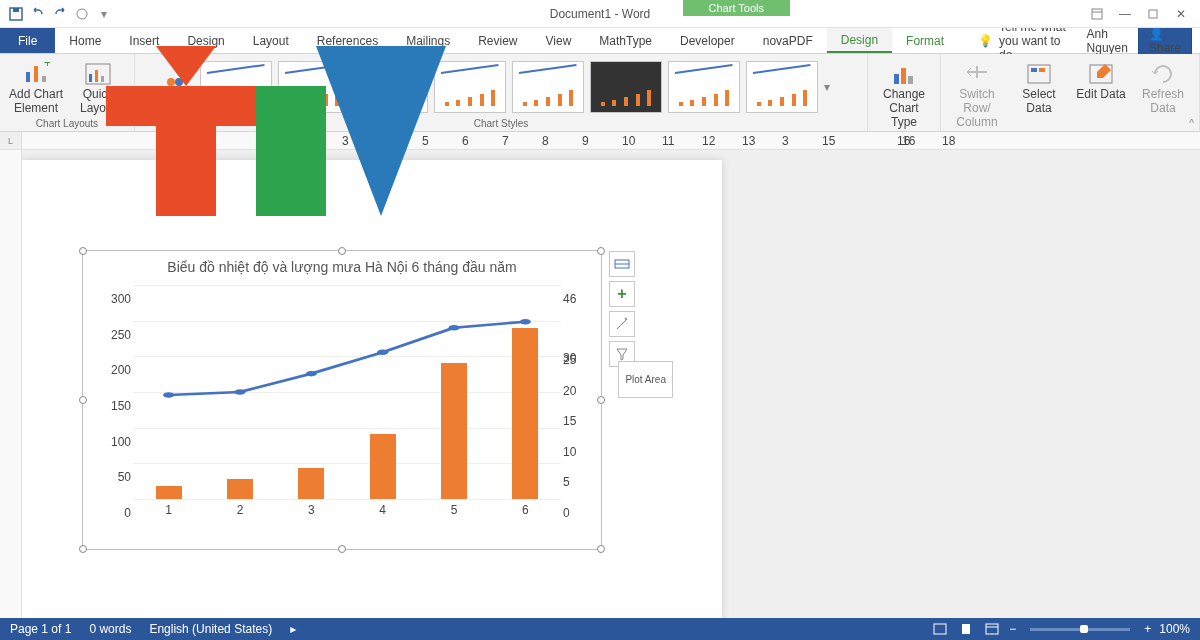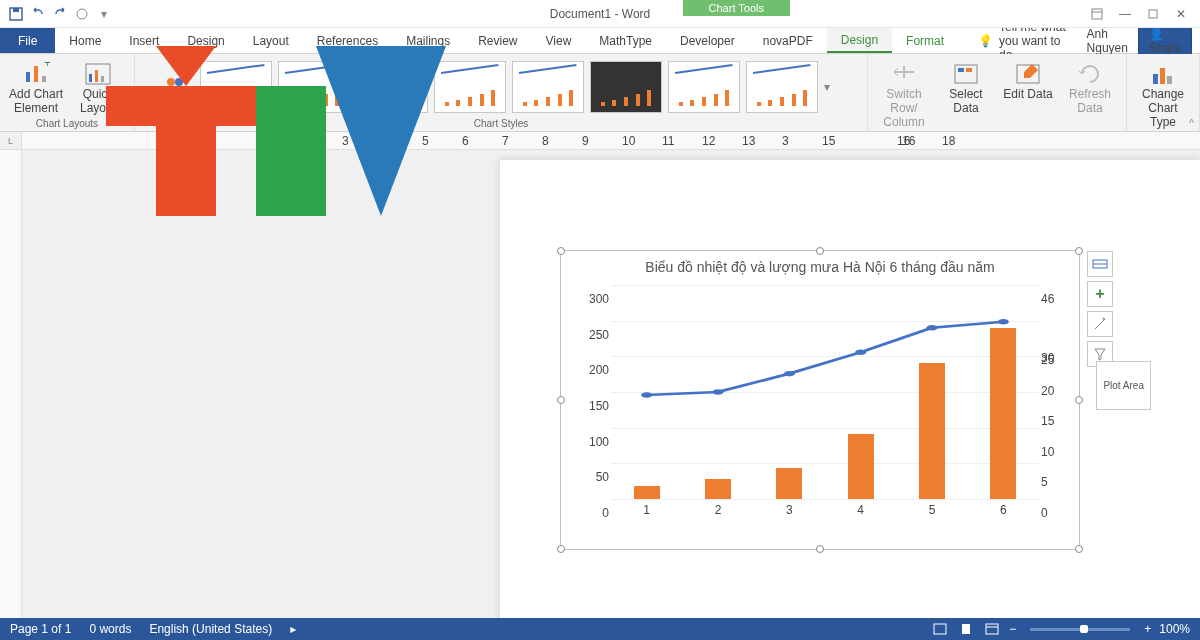--- a/index.html
+++ b/index.html
@@ -28,21 +28,21 @@
 .styles-gallery{display:flex;gap:6px;padding:4px 6px;align-items:center;flex-wrap:nowrap;overflow:hidden}
 .style-thumb{width:72px;height:52px;background:#fff;border:1px solid #c8c8c8;cursor:pointer;position:relative}
 .style-thumb.dark{background:#333}
 .collapse-ribbon{position:absolute;right:6px;bottom:2px;font-size:10px;color:#888;cursor:pointer}
 .ruler-h{height:18px;background:#f9f9f9;border-bottom:1px solid #e0e0e0;position:relative;display:flex}
 .ruler-corner{width:22px;background:#f0f0f0;border-right:1px solid #ddd;font-size:9px;text-align:center;line-height:18px;color:#888}
 .ruler-scale{flex:1;position:relative;font-size:9px;color:#888;overflow:hidden}
 .ruler-tick{position:absolute;top:2px}
 .doc-area{display:flex;height:calc(640px - 28px - 26px - 78px - 18px - 22px);background:#f0f0f0}
 .ruler-v{width:22px;background:#f9f9f9;border-right:1px solid #e0e0e0;position:relative}
-.page-pane{flex:1;overflow:hidden;display:flex;justify-content:flex-end;align-items:flex-start;padding-top:10px;position:relative}
+.page-pane{flex:1;overflow:hidden;display:flex;justify-content:flex-start;align-items:flex-start;padding-top:10px;position:relative}
 .page{width:700px;height:600px;background:#fff;box-shadow:0 0 8px rgba(0,0,0,.15);position:relative}
 .chart-container{position:absolute;left:60px;top:90px;width:520px;height:300px;border:1px solid #bfbfbf}
 .chart-handles .h{position:absolute;width:8px;height:8px;background:#fff;border:1px solid #888;border-radius:50%}
 .chart-title{text-align:center;font-size:14px;color:#555;padding:8px 0 4px}
 .plot{position:absolute;left:50px;right:40px;top:34px;bottom:50px}
 .y-axis-left,.y-axis-right{position:absolute;top:0;bottom:0;width:30px;font-size:10px;color:#888}
 .y-axis-left{left:-32px;text-align:right}
 .y-axis-right{right:-32px;text-align:left}
 .y-tick{position:absolute;right:0;transform:translateY(50%)}
 .y-axis-right .y-tick{left:0}
@@ -51,21 +51,21 @@
 .bars{position:absolute;left:0;right:0;bottom:0;top:0;display:flex;justify-content:space-around;align-items:flex-end}
 .bar{width:26px;background:#ed7d31}
 .line-svg{position:absolute;left:0;top:0;width:100%;height:100%;pointer-events:none}
 .legend{position:absolute;bottom:6px;left:0;right:0;display:flex;justify-content:center;gap:20px;font-size:10px;color:#666}
 .legend-item{display:flex;align-items:center;gap:5px}
 .leg-box{width:14px;height:8px;background:#ed7d31}
 .leg-line{width:20px;height:2px;background:#4472c4;position:relative}
 .leg-line::before{content:"";position:absolute;left:8px;top:-2px;width:6px;height:6px;background:#4472c4;border-radius:50%}
 .chart-side-btns{position:absolute;right:-34px;top:0;display:flex;flex-direction:column;gap:4px}
 .side-btn{width:26px;height:26px;border:1px solid #c8c8c8;background:#fff;display:flex;align-items:center;justify-content:center;cursor:pointer;font-size:14px;color:#555}
-.plot-area-tip{position:absolute;right:-72px;top:110px;background:#fff;border:1px solid #c8c8c8;padding:18px 6px;font-size:10px;color:#555}
+.plot-area-tip{position:absolute;right:-72px;top:110px;background:#fff;border:1px solid #c8c8c8;padding:12px 6px;font-size:10px;color:#555}
 .status-bar{position:absolute;bottom:0;left:0;right:0;height:22px;background:#2b579a;color:#fff;display:flex;align-items:center;font-size:11px;padding:0 10px;gap:18px}
 .status-bar span{color:#fff}
 .status-right{margin-left:auto;display:flex;align-items:center;gap:8px}
 .zoom-slider{width:100px;height:3px;background:#6a8ec4;position:relative;margin:0 6px}
 .zoom-slider::after{content:"";position:absolute;left:50%;top:-3px;width:8px;height:8px;background:#fff;border-radius:2px}
 .view-btn{width:18px;height:16px;display:flex;align-items:center;justify-content:center;cursor:pointer}
 .overlay-logo{position:absolute;left:96px;top:46px;z-index:50;pointer-events:none}
 .thumb-bars{position:absolute;left:6px;right:6px;bottom:6px;top:24px;display:flex;align-items:flex-end;justify-content:space-around}
 .thumb-bars span{width:4px;background:#ed7d31}
 .thumb-line{position:absolute;left:6px;right:6px;top:10px;height:1px;border-top:2px solid #4472c4;transform:rotate(-8deg);transform-origin:left}
@@ -257,20 +257,34 @@
             <span style="height:80%"></span>
           </div>
         </div>
       <div style="width:14px;color:#888;cursor:pointer">▾</div>
     </div>
     <div class="rgroup-label">Chart Styles</div>
   </div>
 
   <div class="rgroup">
     <div class="rgroup-btns">
+      <div class="big-btn">
+        <svg>
+            <rect x="4" y="12" width="5" height="10" fill="#4472c4"></rect>
+            <rect x="11" y="6" width="5" height="16" fill="#ed7d31"></rect>
+            <rect x="18" y="14" width="5" height="8" fill="#a5a5a5"></rect>
+          </svg>
+        <span>Change Chart Type</span>
+      </div>
+    </div>
+    <div class="rgroup-label">Type</div>
+  </div>
+
+  <div class="rgroup">
+    <div class="rgroup-btns">
       <div class="big-btn" style="opacity:.5">
         <svg>
             <path d="M4 10h20M14 4v12" stroke="#888" stroke-width="2" fill="none"></path>
             <path d="M4 10l4-4m-4 4l4 4" stroke="#888" fill="none"></path>
           </svg>
         <span>Switch Row/ Column</span>
       </div>
       <div class="big-btn">
         <svg>
             <rect x="3" y="3" width="22" height="18" fill="none" stroke="#888"></rect>
@@ -288,34 +302,20 @@
       </div>
       <div class="big-btn" style="opacity:.5">
         <svg>
             <path d="M6 12a8 8 0 118 8" fill="none" stroke="#888" stroke-width="2"></path>
             <path d="M6 12l-3-3m3 3l3-3" stroke="#888" fill="none"></path>
           </svg>
         <span>Refresh Data</span>
       </div>
     </div>
     <div class="rgroup-label">Data</div>
-  </div>
-
-  <div class="rgroup">
-    <div class="rgroup-btns">
-      <div class="big-btn">
-        <svg>
-            <rect x="4" y="12" width="5" height="10" fill="#4472c4"></rect>
-            <rect x="11" y="6" width="5" height="16" fill="#ed7d31"></rect>
-            <rect x="18" y="14" width="5" height="8" fill="#a5a5a5"></rect>
-          </svg>
-        <span>Change Chart Type</span>
-      </div>
-    </div>
-    <div class="rgroup-label">Type</div>
   </div>
   <div class="collapse-ribbon">^</div>
 </div>
 
 <div class="ruler-h">
   <div class="ruler-corner">L</div>
   <div class="ruler-scale" id="ruler-scale">
       <div class="ruler-tick" style="left: 240px;">1</div>
       <div class="ruler-tick" style="left: 280px;">2</div>
       <div class="ruler-tick" style="left: 320px;">3</div>

